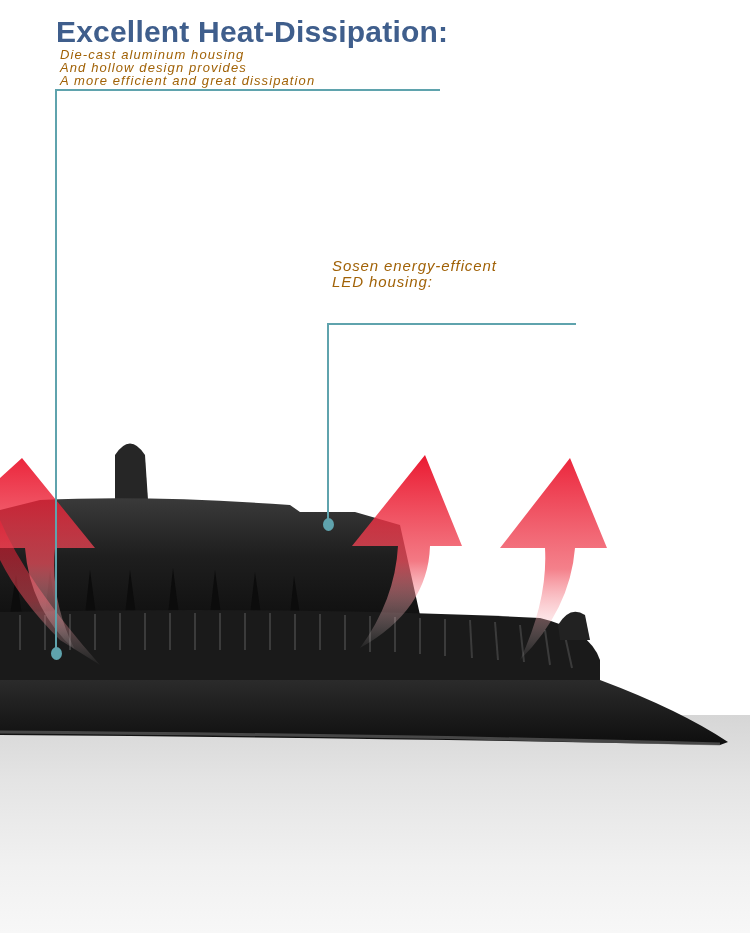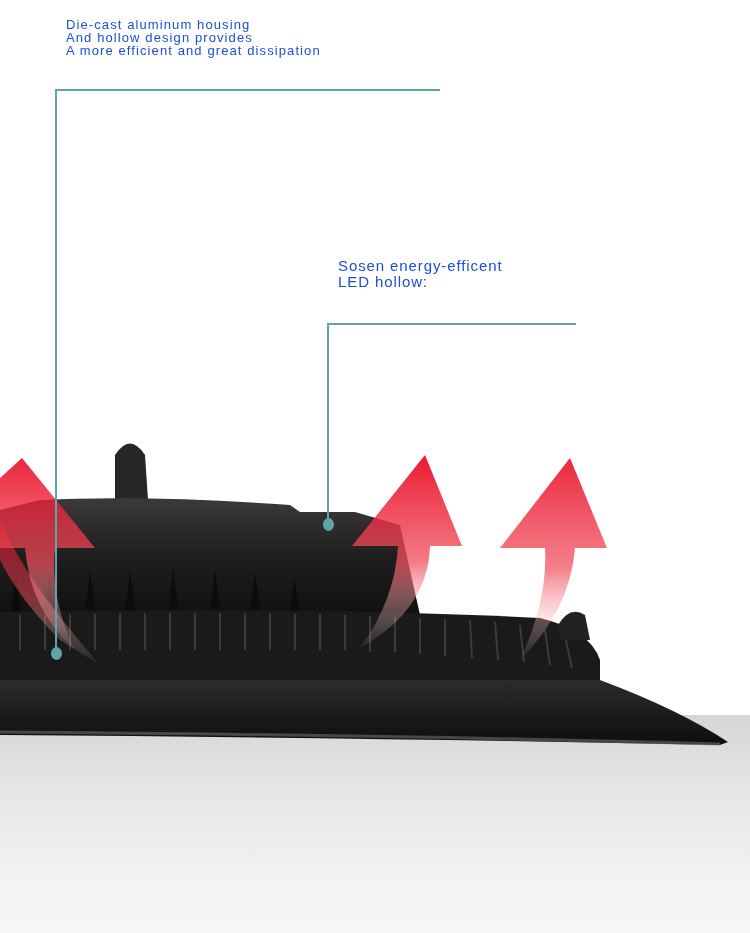--- a/index.html
+++ b/index.html
@@ -11,22 +11,22 @@
   .floor {
     position: absolute; left: 0; top: 715px; width: 750px; height: 218px;
     background: linear-gradient(180deg, #d6d6d6 0%, #e4e4e4 30%, #f1f1f1 70%, #f7f7f7 100%);
   }
   .callout { position: absolute; }
   .callout-title {
     color: #3f5e8c; font-weight: bold; margin: 0; line-height: 1;
     letter-spacing: 0.2px;
   }
   .callout-body {
-    color: #1d4ed8; margin: 10px; font-size: 13px; line-height: 13px;
-    letter-spacing: 1.1px; white-space: pre-line;
+    color: #a16207; margin: 4px; font-size: 13px; line-height: 13px;
+    letter-spacing: 1.1px; white-space: pre-line; font-style: italic;
   }
   .line-h { position: absolute; height: 2px; background: #5fa3ad; }
   .line-v { position: absolute; width: 2px; background: #5fa3ad; }
   .dot { position: absolute; width: 11px; height: 13px; border-radius: 50%; background: #5fa3ad; }
   svg.product { position: absolute; left: 0; top: 0; }
 </style>
 </head>
 <body>
 
 <div class="floor"></div>
@@ -102,27 +102,28 @@
   </g>
   <g>
     <path d="M425,455 L462,546 L430,546 Q428,610 360,648 Q395,600 398,546 L352,546 Z" fill="url(#arrowGrad)" opacity="0.9"></path>
   </g>
   <g>
     <path d="M570,458 L607,548 L575,548 Q570,610 520,660 Q548,600 545,548 L500,548 Z" fill="url(#arrowGrad)" opacity="0.85"></path>
   </g>
 </svg>
 
 <div class="callout" style="left:56px; top:17px;">
+  <h2 class="callout-title" style="font-size:30px;">Excellent Heat-Dissipation:</h2>
   <p class="callout-body" style="margin-top:1px;">Die-cast aluminum housing
 And hollow design provides
 A more efficient and great dissipation</p>
 </div>
 <div class="line-h" style="left:55px; top:89px; width:385px;"></div>
 <div class="line-v" style="left:55px; top:89px; height:565px;"></div>
 <div class="dot" style="left:51px; top:647px;"></div>
 
 <div class="callout" style="left:328px; top:257px;">
   <p class="callout-body" style="margin-top:1px; font-size:15px; line-height:16px; letter-spacing:0.9px;">Sosen energy-efficent
-LED hollow:</p>
+LED housing:</p>
 </div>
 <div class="line-h" style="left:327px; top:323px; width:249px;"></div>
 <div class="line-v" style="left:327px; top:323px; height:200px;"></div>
 <div class="dot" style="left:323px; top:518px;"></div>
 
 </body></html>

